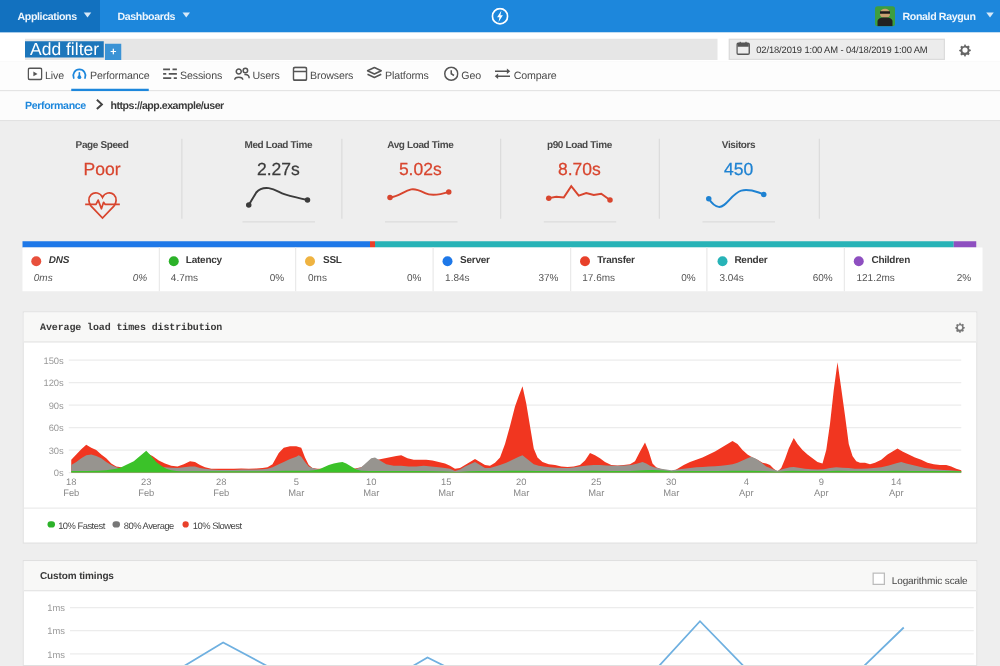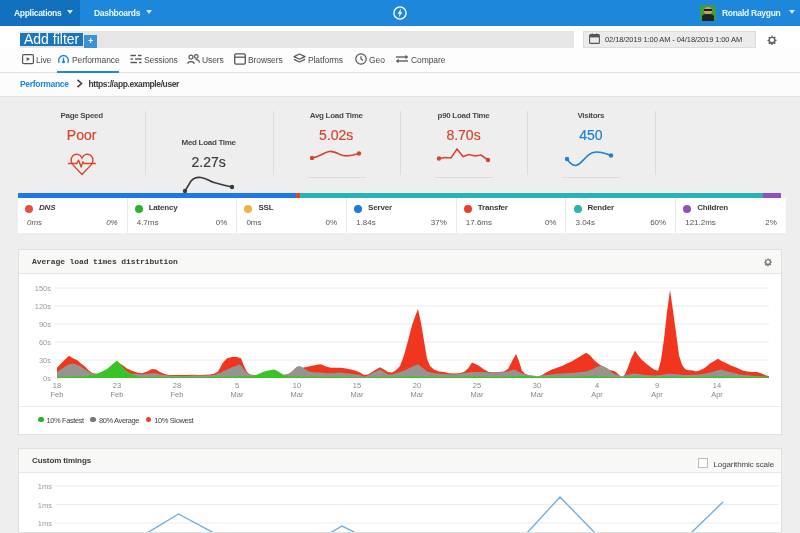--- a/index.html
+++ b/index.html
@@ -167,21 +167,21 @@
 
   <div id="stats">
     <div class="stat" style="left:0;">
       <div class="t">Page Speed</div>
       <div class="v red">Poor</div>
       <svg class="abs" style="left:48px; top:54px;" width="32" height="26" viewBox="0 0 32 30">
         <path d="M16 8 C14 3.5 8.5 2.5 5.5 5.5 C2.5 8.5 3 13 5.5 16 L16 27 L26.5 16 C29 13 29.5 8.5 26.5 5.5 C23.5 2.5 18 3.5 16 8 Z" fill="none" stroke="#d8452e" stroke-width="1.6"></path>
         <path d="M0 14.5 L10 14.5 L12 10.5 L15 18.5 L17 12.5 L18.5 14.5 L32 14.5" fill="none" stroke="#d8452e" stroke-width="1.6" stroke-linejoin="round"></path>
       </svg>
     </div>
-    <div class="stat" style="left:127px;margin-top:27px;">
+    <div class="stat" style="left:141px;">
       <div class="t">Med Load Time</div>
       <div class="v dark">2.27s</div>
       <svg class="abs" style="left:36px; top:48px;" width="56" height="22" viewBox="0 0 56 22">
         <path d="M4 19 L10 9 C13 5.5 16 5 20 5.5 C26 6.5 28 9 33 10.5 C38 12 44 13.5 51 15" fill="none" stroke="#3b3b3b" stroke-width="1.6"></path>
         <circle cx="4" cy="19" r="2.2" fill="#3b3b3b"></circle>
           <circle cx="51" cy="15" r="2.2" fill="#3b3b3b"></circle>
       </svg>
       <div class="baseline" style="left:35px; top:80px; width:58px;"></div>
     </div>
     <div class="stat" style="left:254.6px;">

